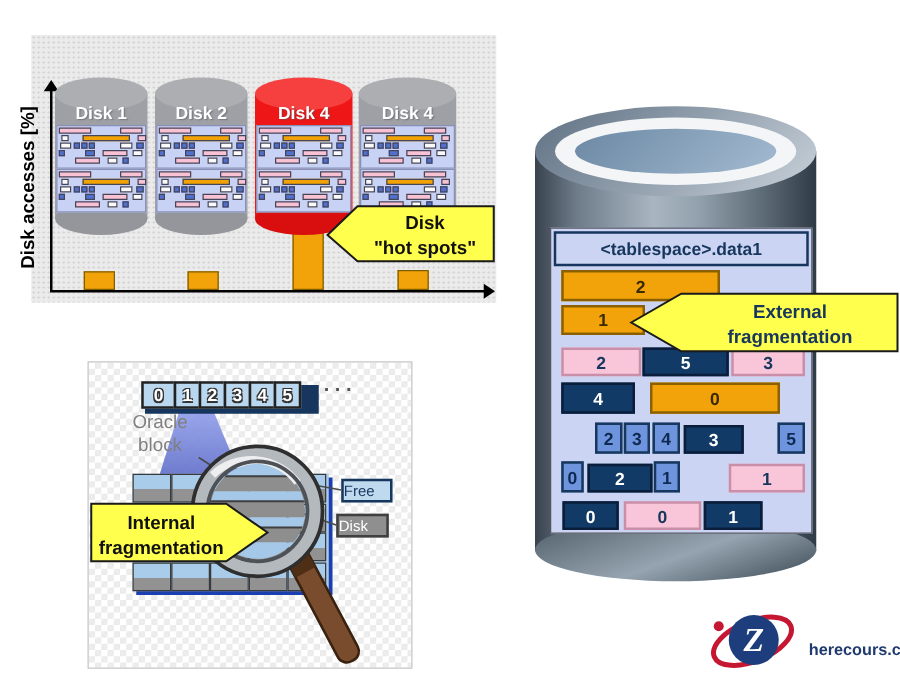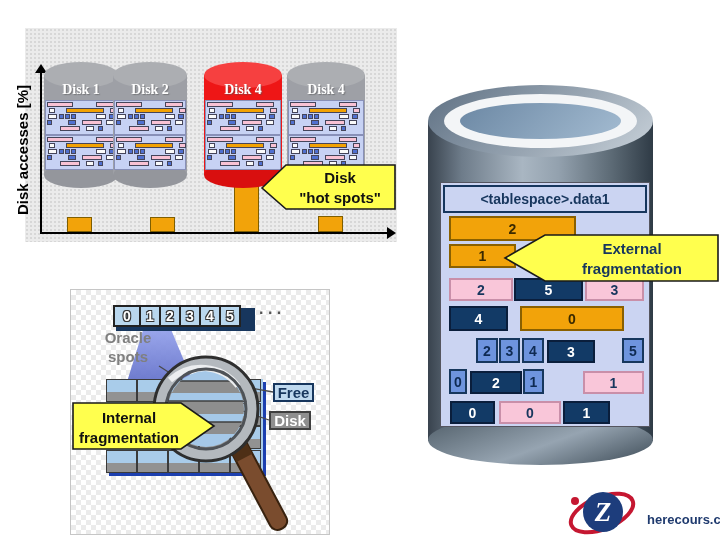--- a/index.html
+++ b/index.html
@@ -18,21 +18,21 @@
   .xarrow{position:absolute;left:362px;top:199px;width:0;height:0;
     border-top:6px solid transparent;border-bottom:6px solid transparent;border-left:9px solid #000;}
   .disk{position:absolute;top:34px;height:126px;}
   .disk .d-body{position:absolute;left:0;right:0;top:13px;bottom:13px;
     background-image:radial-gradient(rgba(0,0,0,.10) .7px, transparent .7px);background-size:3px 3px;}
   .disk .d-cap,.disk .d-base{position:absolute;left:0;width:100%;height:26px;border-radius:50%;
     background-image:radial-gradient(rgba(0,0,0,.10) .7px, transparent .7px);background-size:3px 3px;}
   .disk .d-cap{top:0;}
   .disk .d-base{bottom:0;}
   .disk .d-title{position:absolute;left:0;right:0;top:20px;text-align:center;color:#fff;
-    font-weight:bold;font-size:14px;text-shadow:1px 1px 1px #55555588;z-index:3;font-family:Liberation Serif, serif;}
+    font-weight:bold;font-size:14px;text-shadow:1px 1px 1px #55555588;z-index:3;}
   .platter{position:absolute;left:1px;height:33px;background:#C7D2F4;border:1px solid #8890B8;z-index:2;}
   .frag{position:absolute;height:5px;border:1px solid #45455A;box-sizing:border-box;}
   .bar{position:absolute;bottom:10px;width:23px;background:#F2A30A;border:1px solid #7F5E00;z-index:1;}
   
   .co{position:absolute;overflow:visible;}
   .co polygon{fill:#FFFF4E;stroke:#1a1a1a;stroke-width:1.6;}
   .co text{font-family:"Liberation Sans",sans-serif;font-weight:bold;font-size:15px;text-anchor:middle;}
   
   #cyl{position:absolute;left:428px;top:85px;width:225px;height:380px;}
   #cyl .c-body{position:absolute;left:0;right:0;top:36px;height:320px;
@@ -57,26 +57,26 @@
     background-image:linear-gradient(45deg,#ebebeb 25%,transparent 25%,transparent 75%,#ebebeb 75%),
       linear-gradient(45deg,#ebebeb 25%,transparent 25%,transparent 75%,#ebebeb 75%);
     background-size:10px 10px;background-position:0 0,5px 5px;box-sizing:border-box;}
   #strip-shadow{position:absolute;left:45px;top:18px;width:139px;height:23px;background:#17365D;z-index:4;}
   #strip{position:absolute;left:42px;top:15px;height:22px;display:flex;z-index:5;}
   .s-cell{height:22px;background:#B9D7EE;border:2px solid #222;box-sizing:border-box;margin-right:-2px;
     color:#fff;font-weight:bold;font-size:14px;text-align:center;line-height:18px;
     text-shadow:-1px -1px 0 #333,1px -1px 0 #333,-1px 1px 0 #333,1px 1px 0 #333;}
   #ellipsis{position:absolute;left:188px;top:10px;font-weight:bold;font-size:16px;color:#555;z-index:5;}
   #oracle-label{position:absolute;left:18px;top:38px;width:78px;text-align:center;color:#7F7F7F;
-    font-weight:bold;font-size:15px;line-height:19px;z-index:5;}
+    font-weight:normal;font-size:15px;line-height:19px;z-index:5;}
   #grid{position:absolute;left:35px;top:89px;width:157px;height:94px;z-index:2;
     box-shadow:3px 3px 0 #1C3FAF;background:#A9CCEA;}
   .g-cell{position:absolute;width:31px;height:23px;border:1px solid #3A3A3A;box-sizing:border-box;
     background:linear-gradient(180deg,#A9CCEA 55%,#929292 55%);}
-  .mini-label{position:absolute;z-index:6;font-weight:bold;font-size:15px;text-align:center;
+  .mini-label{position:absolute;z-index:6;font-weight:normal;font-size:12px;text-align:left;
     box-sizing:border-box;line-height:16px;}
   #free-label{left:202px;top:93px;width:41px;height:19px;background:#BFD9EF;border:2px solid #17365D;color:#17365D;}
   #used-label{left:198px;top:121px;width:42px;height:19px;background:#8F8F8F;border:2px solid #3F3F3F;color:#fff;}
   .layer-svg{position:absolute;left:0;top:0;pointer-events:none;}
   
   #logo{position:absolute;left:565px;top:487px;width:155px;height:50px;}
   #logo-cn{position:absolute;left:76px;top:1px;font-weight:bold;font-size:19px;color:#C31021;letter-spacing:1px;}
   #logo-en{position:absolute;left:82px;top:25px;font-weight:bold;font-size:13px;color:#1F3A6E;}
 </style>
 </head>
@@ -130,21 +130,21 @@
             <div class="frag" style="left: 63px; top: 13px; width: 6px; background: rgb(80, 112, 208);"></div>
             <div class="frag" style="left: 1px; top: 19px; width: 5px; background: rgb(80, 112, 208);"></div>
             <div class="frag" style="left: 22px; top: 19px; width: 8px; background: rgb(80, 112, 208);"></div>
             <div class="frag" style="left: 36px; top: 19px; width: 20px; background: rgb(249, 194, 212);"></div>
             <div class="frag" style="left: 60px; top: 19px; width: 8px; background: rgb(250, 250, 250);"></div>
             <div class="frag" style="left: 14px; top: 25px; width: 20px; background: rgb(249, 194, 212);"></div>
             <div class="frag" style="left: 40px; top: 25px; width: 8px; background: rgb(250, 250, 250);"></div>
             <div class="frag" style="left: 52px; top: 25px; width: 5px; background: rgb(80, 112, 208);"></div>
           </div>
         </div>
-        <div class="disk" style="left: 88px; width: 74px; z-index: 2;">
+        <div class="disk" style="left: 99px; width: 74px; z-index: 2;">
           <div class="d-body" style="background: rgb(158, 160, 166);"></div>
           <div class="d-base" style="background: rgb(148, 150, 156);"></div>
           <div class="d-cap" style="background: rgb(172, 174, 178);"></div>
           <div class="d-title">Disk 2</div>
           <div class="platter" style="top: 38px; width: 70px;">
             <div class="frag" style="left: 1px; top: 1px; width: 26px; background: rgb(249, 194, 212);"></div>
             <div class="frag" style="left: 50px; top: 1px; width: 18px; background: rgb(249, 194, 212);"></div>
             <div class="frag" style="left: 3px; top: 7px; width: 6px; background: rgb(250, 250, 250);"></div>
             <div class="frag" style="left: 20px; top: 7px; width: 38px; background: rgb(242, 162, 2);"></div>
             <div class="frag" style="left: 64px; top: 7px; width: 7px; background: rgb(249, 194, 212);"></div>
@@ -344,21 +344,21 @@
         <div class="s-cell" style="width: 28px;">0</div>
         <div class="s-cell" style="width: 22px;">1</div>
         <div class="s-cell" style="width: 22px;">2</div>
         <div class="s-cell" style="width: 22px;">3</div>
         <div class="s-cell" style="width: 22px;">4</div>
         <div class="s-cell" style="width: 22px;">5</div>
       </div>
     <div id="ellipsis">. . .</div>
     <div id="oracle-label">
       <div>Oracle</div>
-      <div>spots</div>
+      <div>block</div>
     </div>
 
     <div id="grid">
         <div class="g-cell" style="left: 0px; top: 0px;"></div>
         <div class="g-cell" style="left: 31px; top: 0px;"></div>
         <div class="g-cell" style="left: 62px; top: 0px;"></div>
         <div class="g-cell" style="left: 93px; top: 0px;"></div>
         <div class="g-cell" style="left: 124px; top: 0px;"></div>
         <div class="g-cell" style="left: 0px; top: 23.5px;"></div>
         <div class="g-cell" style="left: 31px; top: 23.5px;"></div>

